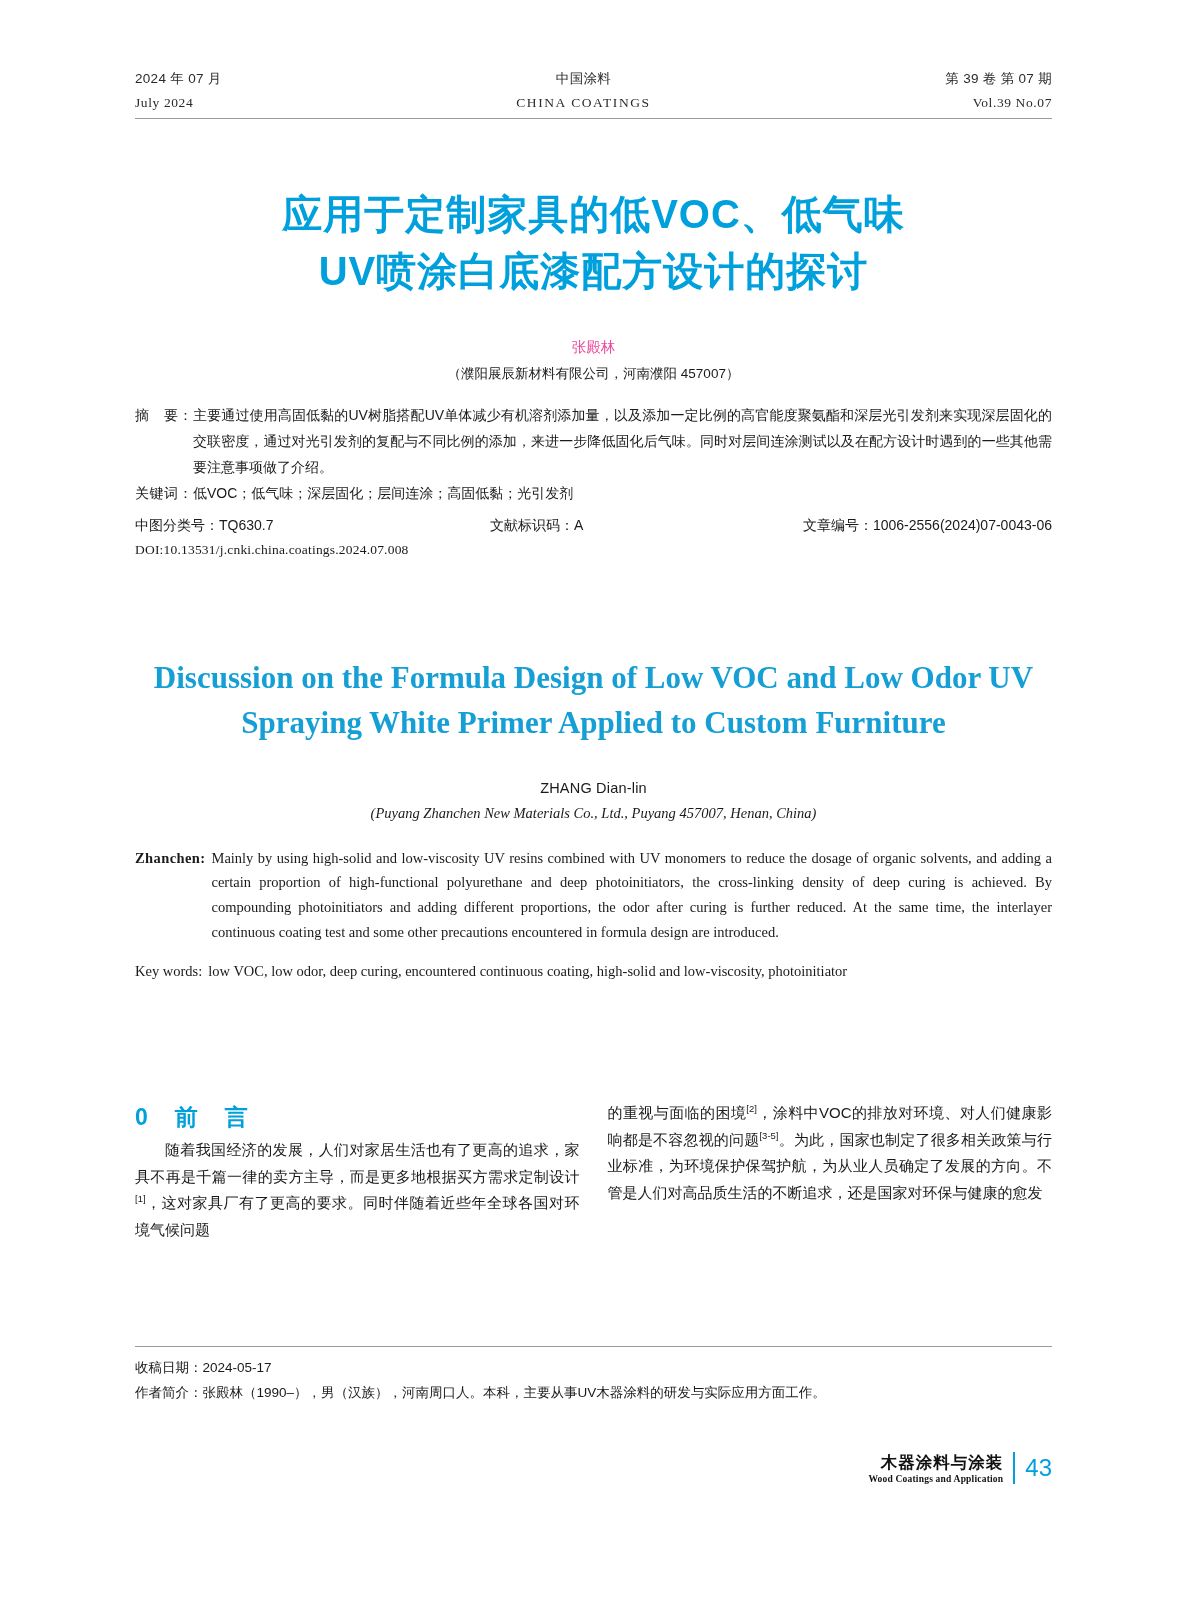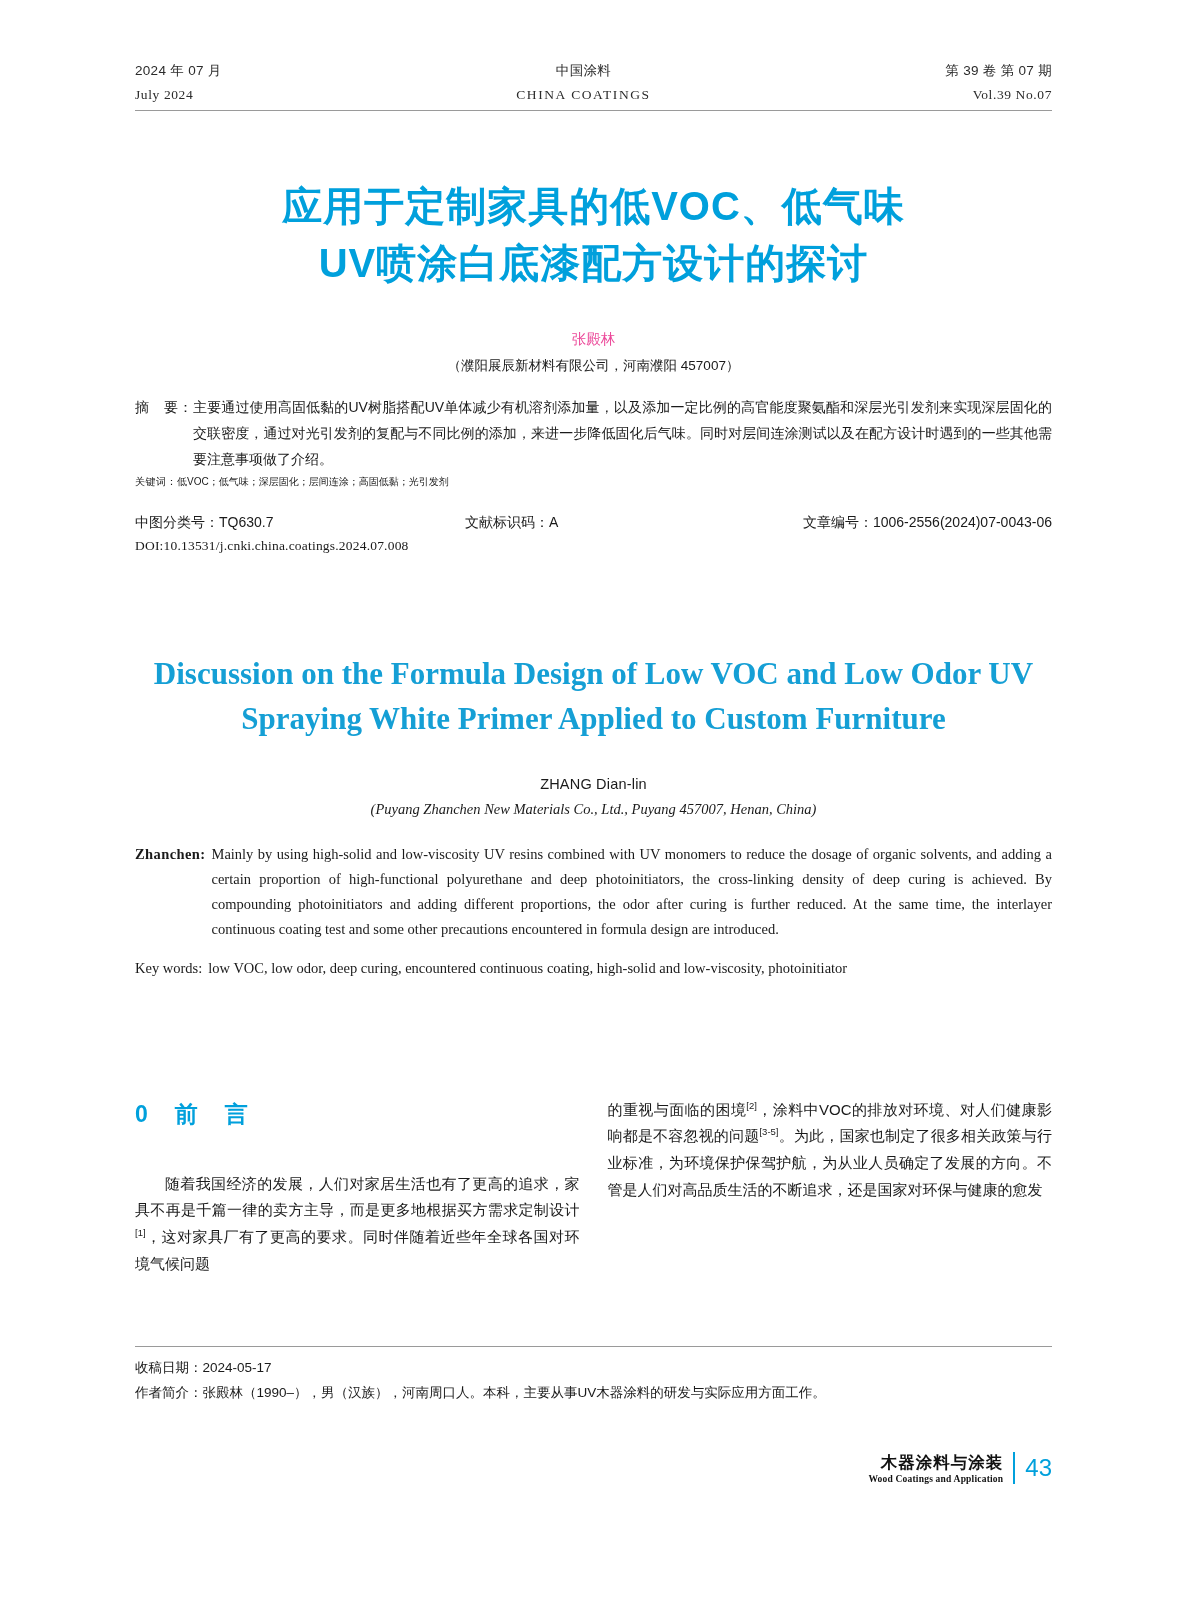--- a/index.html
+++ b/index.html
@@ -13,21 +13,21 @@
     font-family: "Liberation Sans", sans-serif;
     color: #1a1a1a;
     position: relative;
     overflow: hidden;
   }
   .page {
     position: relative;
     width: 1187px;
     height: 1524px;
     box-sizing: border-box;
-    padding: 4px 135px;
+    padding: 12px 135px;
   }
 
   
   .runhead {
     position: relative;
     padding-top: 55px;
     height: 62px;
     box-sizing: border-box;
   }
   .runhead .cols {
@@ -102,28 +102,29 @@
     letter-spacing: 0.5px;
   }
   .cn-abs-body {
     flex: 1 1 auto;
     text-align: justify;
     text-justify: inter-ideograph;
   }
   .cn-kw {
     margin-top: 1px;
     display: flex;
-    font-size: 10px;
+    font-size: 14px;
     line-height: 1.85;
   }
   .cn-meta {
-    margin-top: 17px;
+    margin-top: 5px;
     display: flex;
     font-size: 14px;
     line-height: 1.95;
+    gap: 25px;
   }
   .cn-meta .m1 { flex: 0 0 330px; }
   .cn-meta .m2 { flex: 0 0 285px; }
   .cn-meta .m3 { flex: 1 1 auto; text-align: right; }
   .cn-doi {
     margin-top: 2px;
     font-size: 13.5px;
     font-family: "Liberation Serif", serif;
     letter-spacing: 0.2px;
   }
@@ -196,21 +197,20 @@
     margin-top: 4px;
     display: flex;
     gap: 28px;
     font-size: 15px;
     line-height: 1.78;
   }
   .body-cols .col {
     flex: 1 1 0;
     text-align: justify;
     text-justify: inter-ideograph;
-    margin-top: 37px;
   }
   .body-cols .col.right-col {
     margin-top: -37px;
   }
   .indent { text-indent: 2em; }
   sup { font-size: 9.5px; vertical-align: super; }
 
   
   .footnotes {
     position: absolute;

